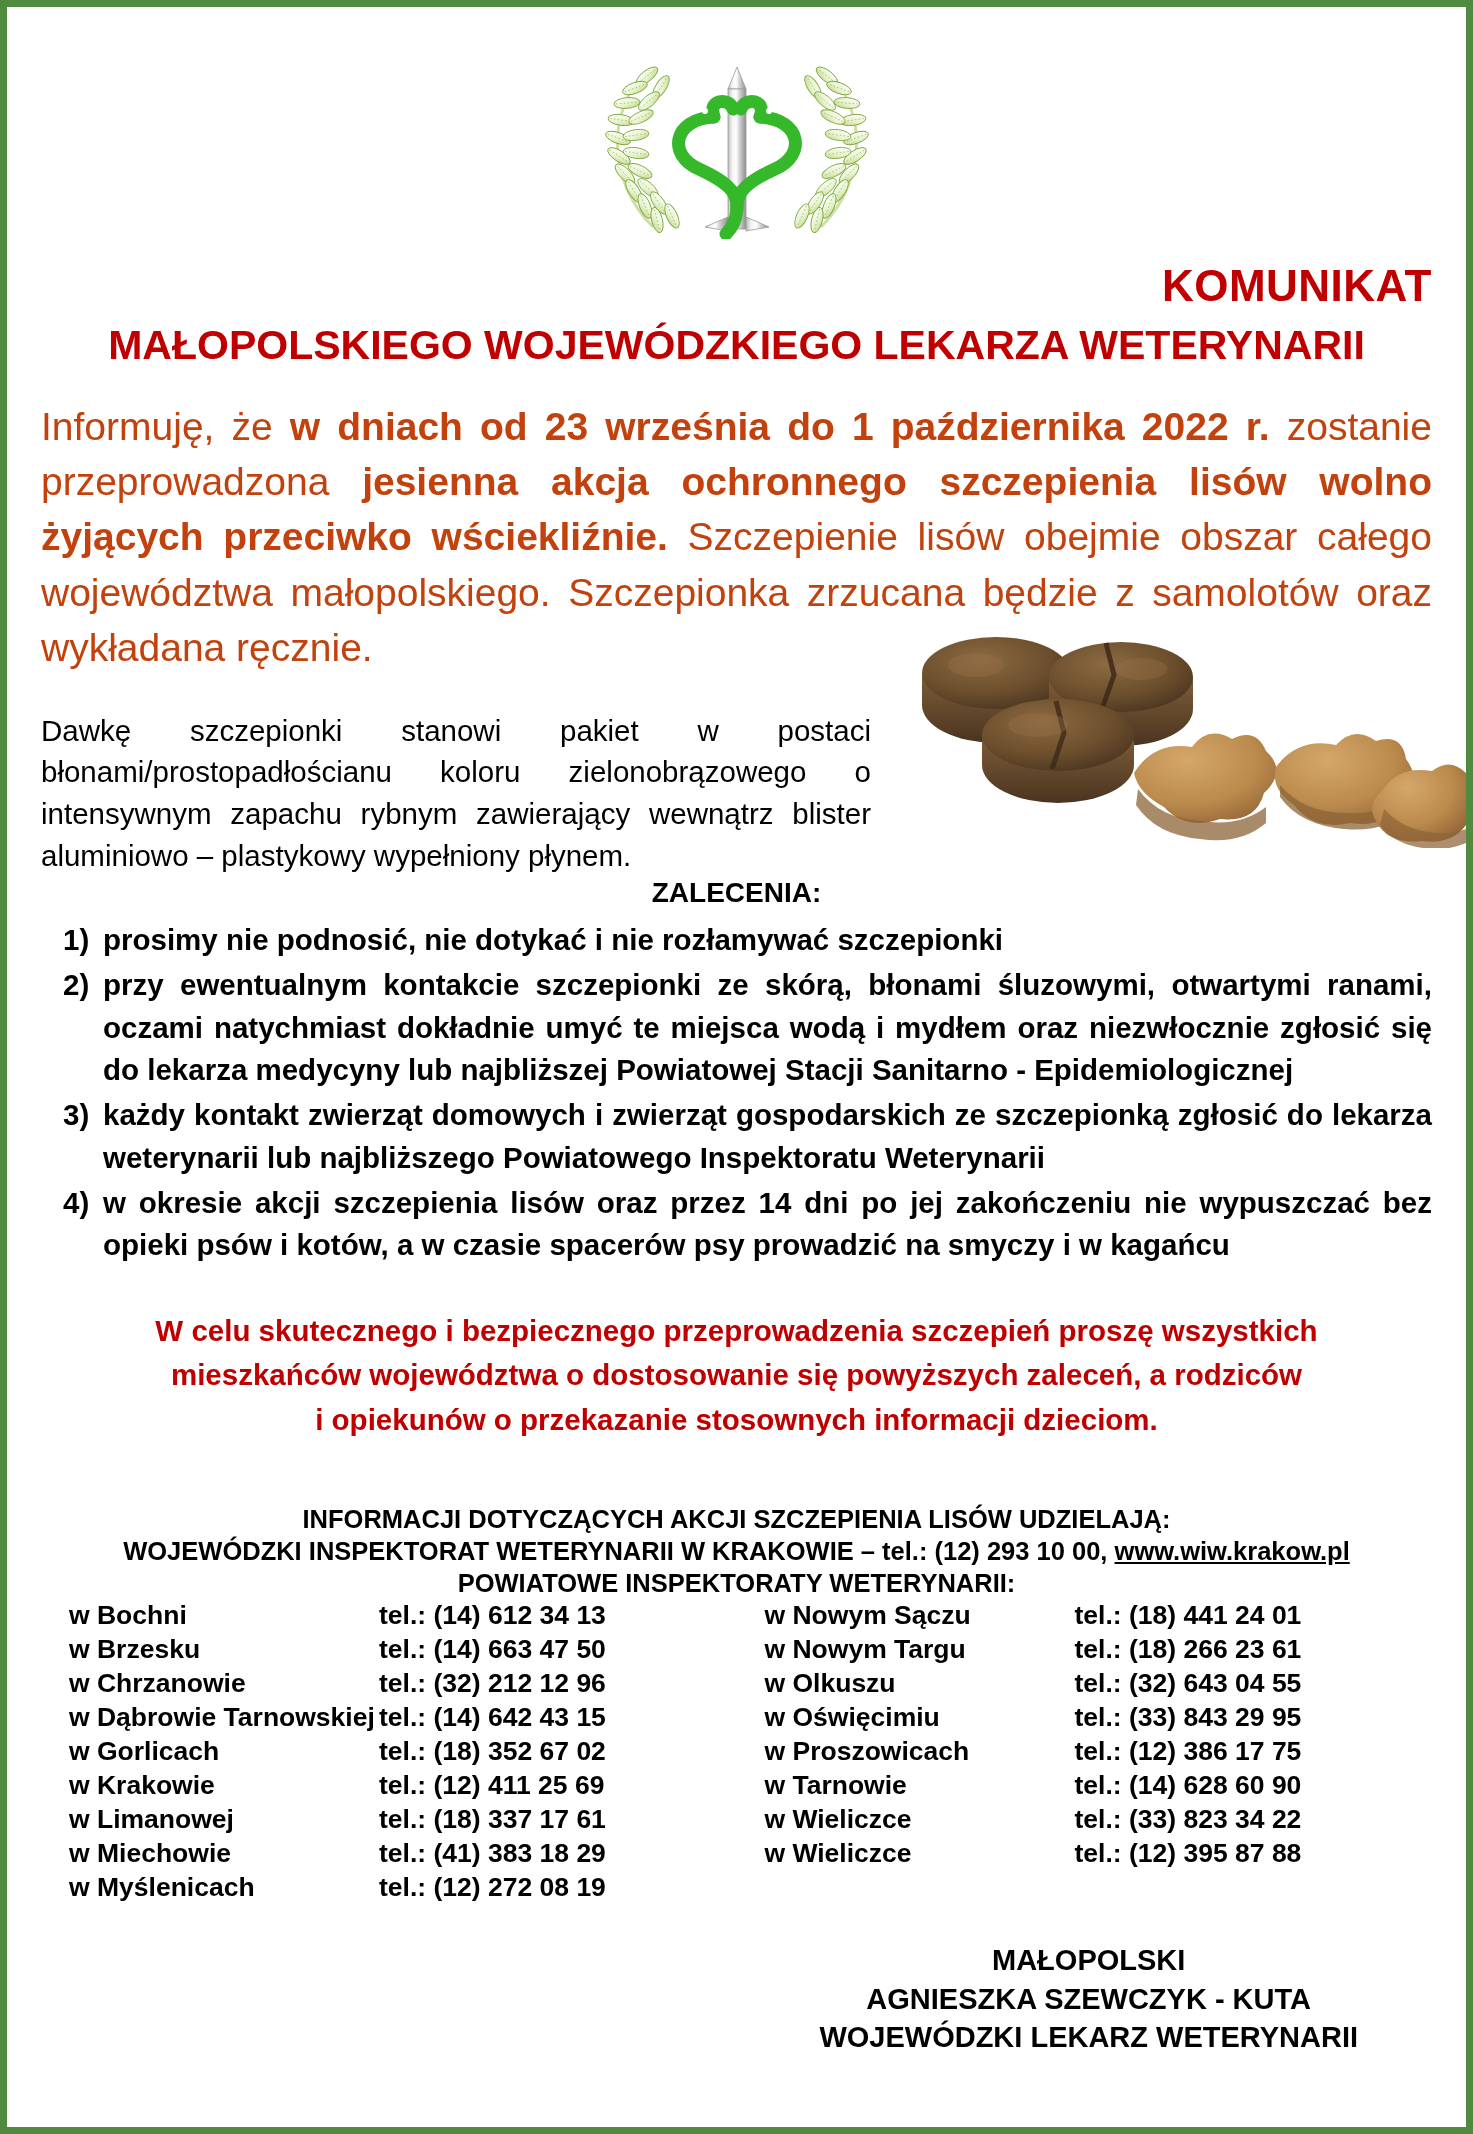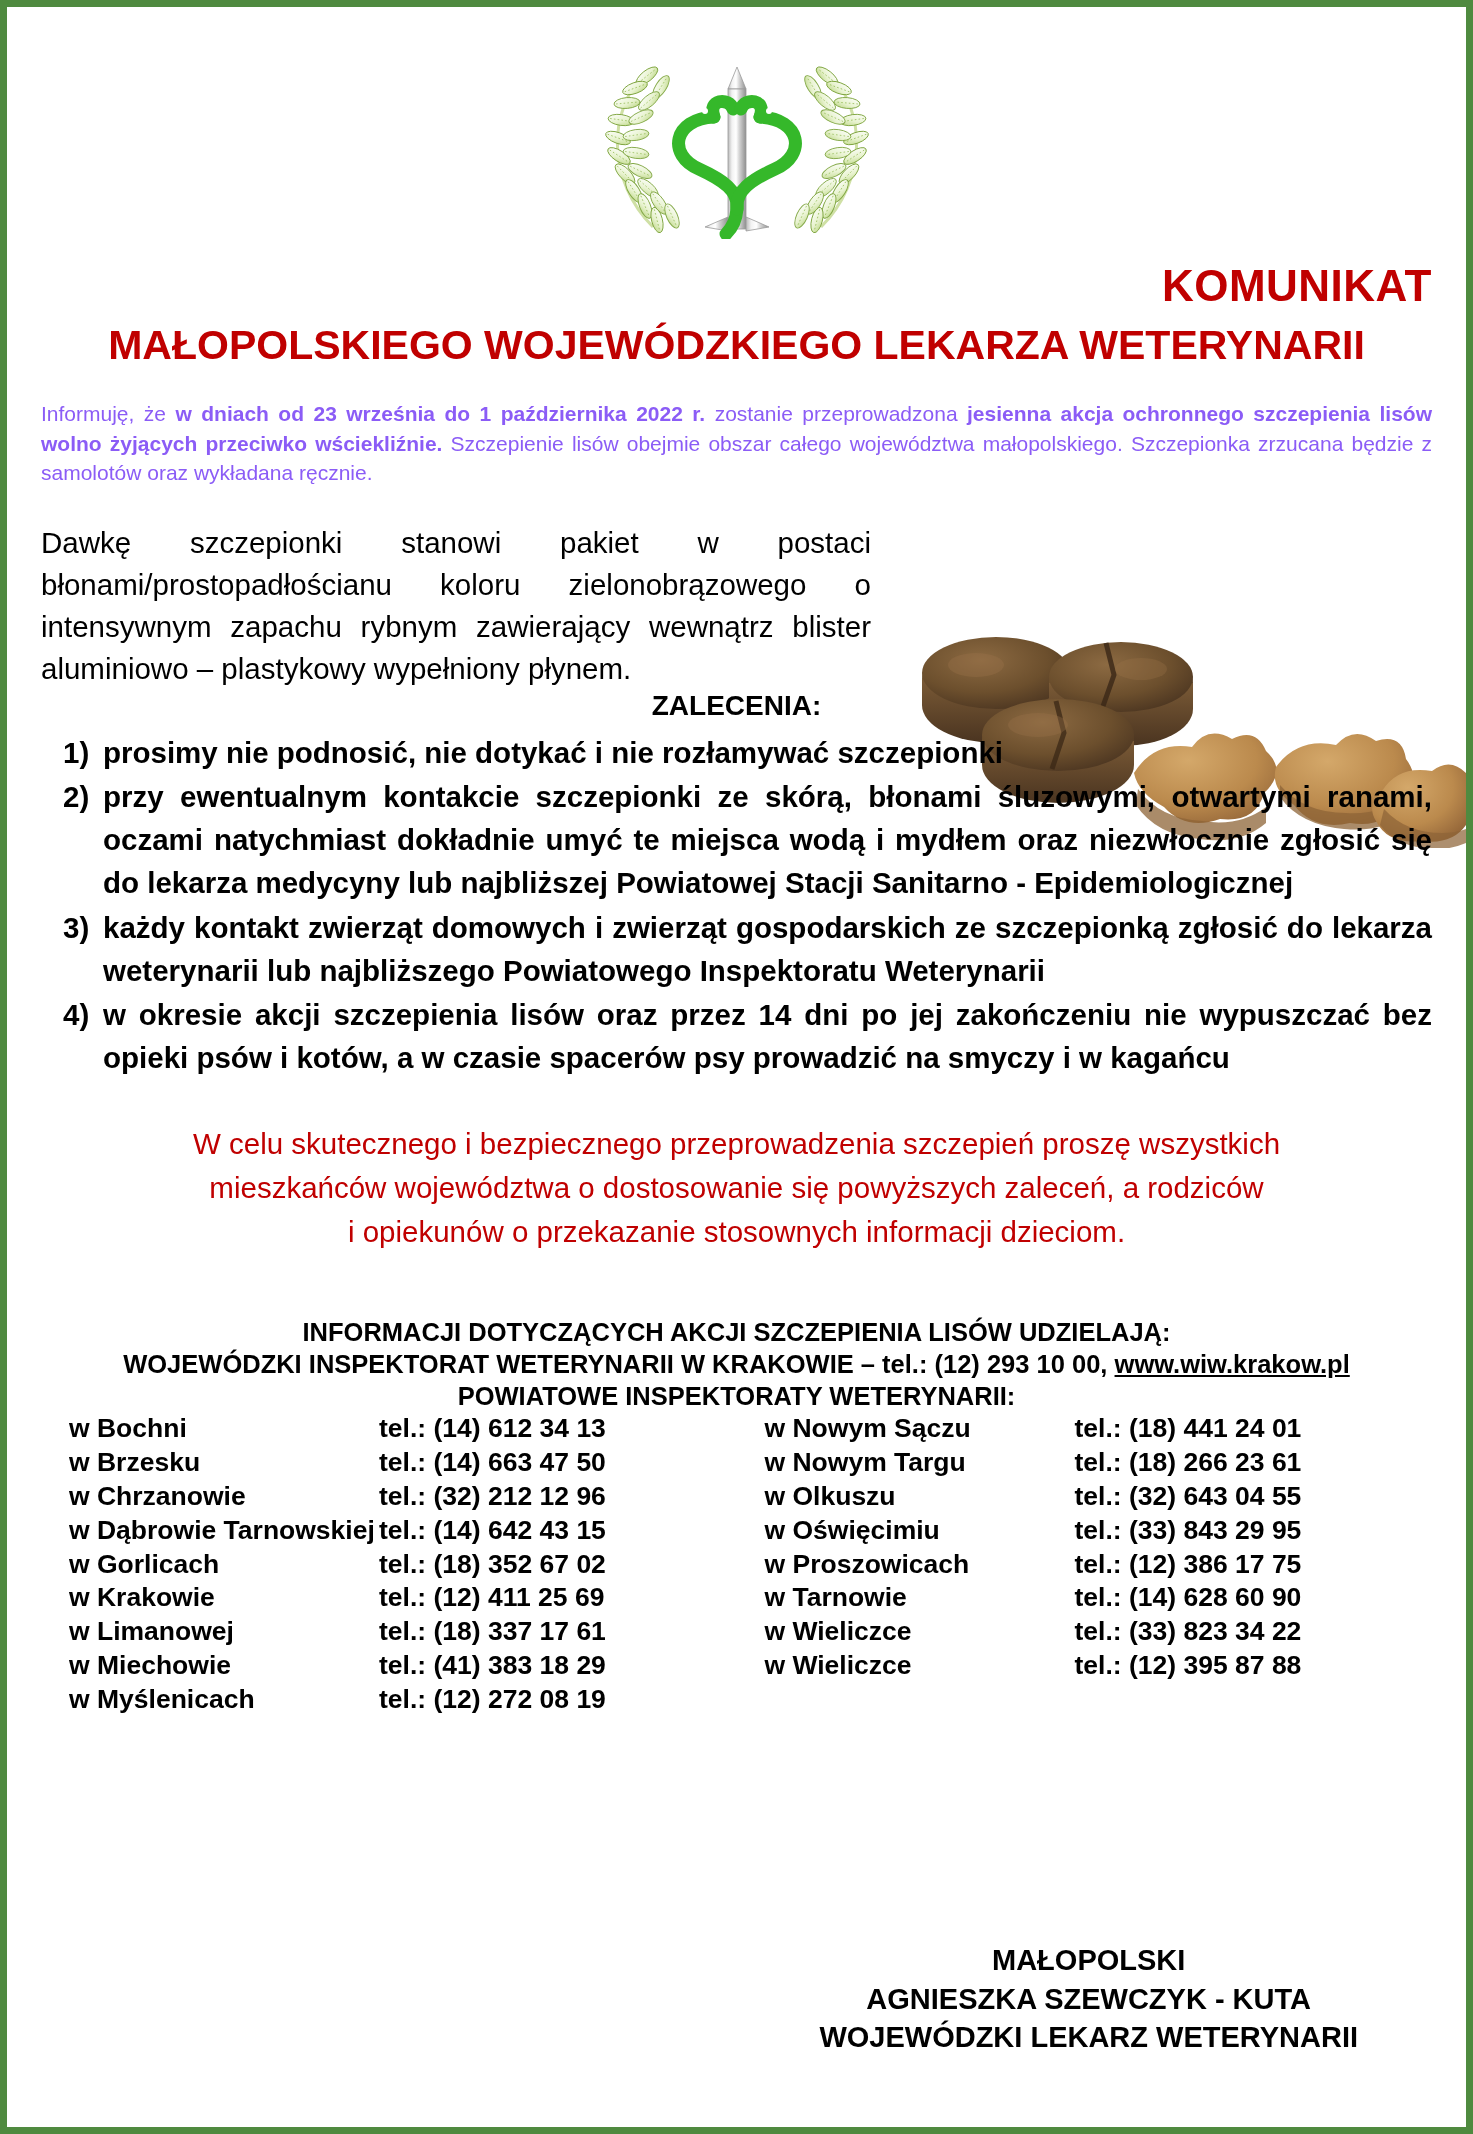--- a/index.html
+++ b/index.html
@@ -50,23 +50,23 @@
     color: #c00000;
     font-weight: bold;
     font-size: 41px;
     margin-top: 10px;
     line-height: 1.15;
     white-space: nowrap;
   }
 
   
   .para {
-    font-size: 21px;
+    font-size: 39px;
     line-height: 1.42;
-    color: #8b5cf6;
+    color: #c2410c;
     text-align: justify;
     margin-top: 26px;
   }
   .para.first { margin-top: 30px; }
   .para b { font-weight: bold; }
 
   .para-narrow {
     width: 830px;
     font-size: 29.5px;
     line-height: 1.42;
@@ -110,21 +110,21 @@
     content: counter(rec) ")";
     position: absolute;
     left: 22px;
     top: 0;
     font-weight: bold;
   }
 
   
   .appeal {
     color: #c00000;
-    font-weight: normal;
+    font-weight: bold;
     font-size: 29.5px;
     line-height: 1.5;
     text-align: center;
     margin-top: 42px;
   }
 
   
   .contact-head {
     text-align: center;
     font-weight: bold;

